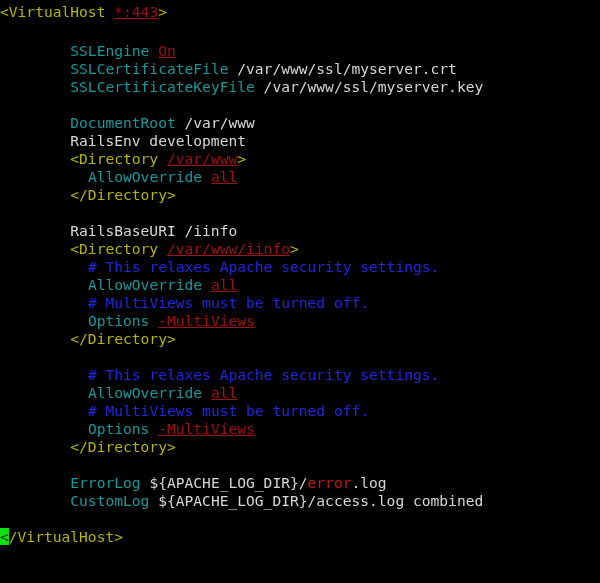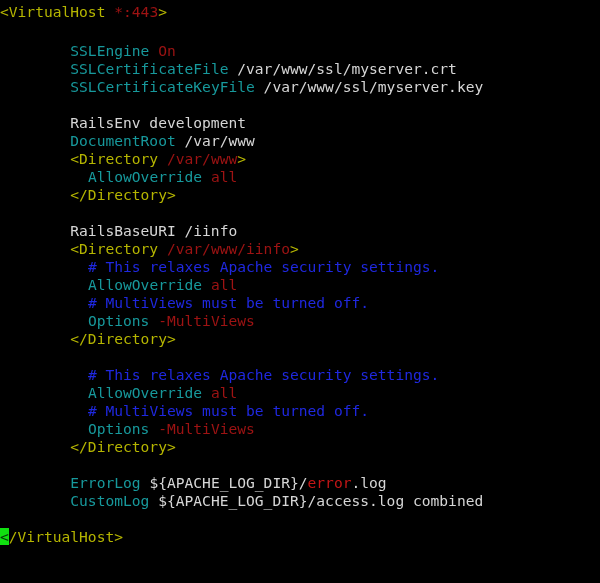--- a/index.html
+++ b/index.html
@@ -32,42 +32,42 @@
     padding-left: 0px;
   }
   .code-line:first-child {
     padding-top: 3px;
     height: 21px;
   }
   .tok { white-space: pre; }
   .t-plain   { color: #d6d6d6; }
   .t-tag     { color: #b5b500; }
   .t-attr    { color: #17999c; }
-  .t-value   { color: #9e1313; }
+  .t-value   { color: #9e1313; text-decoration: underline; }
   .t-value2  { color: #c41616; }
   .t-comment { color: #1f28e0; text-align: right; }
   .t-cursor  {
     color: #063206;
     background: #10e010;
   }
   .blank { height: 18px; }
 </style>
 </head>
 <body>
 
 <div id="editor">
   <div id="code-body">
       <div class="code-line"><span class="tok t-tag">&lt;VirtualHost </span><span class="tok t-value">*:443</span><span class="tok t-tag">&gt;</span></div>
       <div class="code-line blank">&nbsp;</div>
       <div class="code-line"><span class="tok t-plain">        </span><span class="tok t-attr">SSLEngine </span><span class="tok t-value">On</span></div>
       <div class="code-line"><span class="tok t-plain">        </span><span class="tok t-attr">SSLCertificateFile </span><span class="tok t-plain">/var/www/ssl/myserver.crt</span></div>
       <div class="code-line"><span class="tok t-plain">        </span><span class="tok t-attr">SSLCertificateKeyFile </span><span class="tok t-plain">/var/www/ssl/myserver.key</span></div>
       <div class="code-line blank">&nbsp;</div>
+      <div class="code-line"><span class="tok t-plain">        </span><span class="tok t-attr">DocumentRoot </span><span class="tok t-plain">/var/www</span></div>
       <div class="code-line"><span class="tok t-plain">        RailsEnv development</span></div>
-      <div class="code-line"><span class="tok t-plain">        </span><span class="tok t-attr">DocumentRoot </span><span class="tok t-plain">/var/www</span></div>
       <div class="code-line"><span class="tok t-plain">        </span><span class="tok t-tag">&lt;Directory </span><span class="tok t-value">/var/www</span><span class="tok t-tag">&gt;</span></div>
       <div class="code-line"><span class="tok t-plain">          </span><span class="tok t-attr">AllowOverride </span><span class="tok t-value">all</span></div>
       <div class="code-line"><span class="tok t-plain">        </span><span class="tok t-tag">&lt;/Directory&gt;</span></div>
       <div class="code-line blank">&nbsp;</div>
       <div class="code-line"><span class="tok t-plain">        RailsBaseURI /iinfo</span></div>
       <div class="code-line"><span class="tok t-plain">        </span><span class="tok t-tag">&lt;Directory </span><span class="tok t-value">/var/www/iinfo</span><span class="tok t-tag">&gt;</span></div>
       <div class="code-line"><span class="tok t-plain">          </span><span class="tok t-comment"># This relaxes Apache security settings.</span></div>
       <div class="code-line"><span class="tok t-plain">          </span><span class="tok t-attr">AllowOverride </span><span class="tok t-value">all</span></div>
       <div class="code-line"><span class="tok t-plain">          </span><span class="tok t-comment"># MultiViews must be turned off.</span></div>
       <div class="code-line"><span class="tok t-plain">          </span><span class="tok t-attr">Options </span><span class="tok t-value">-MultiViews</span></div>

